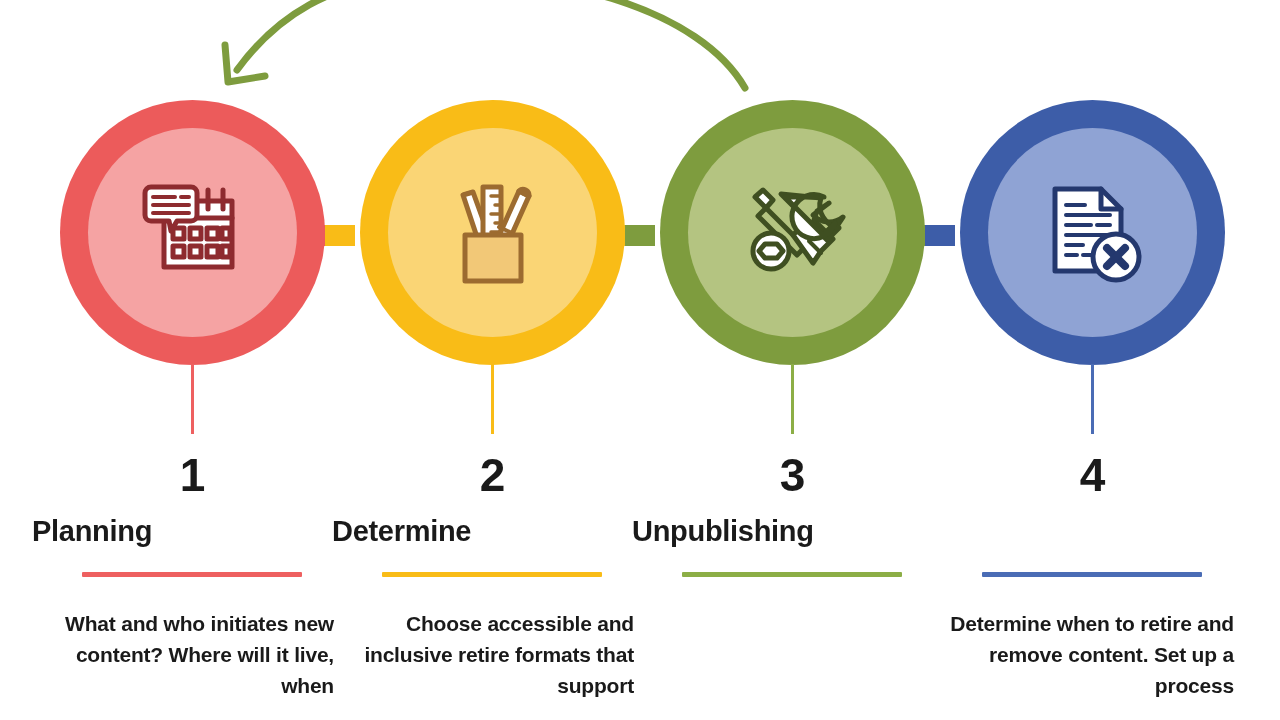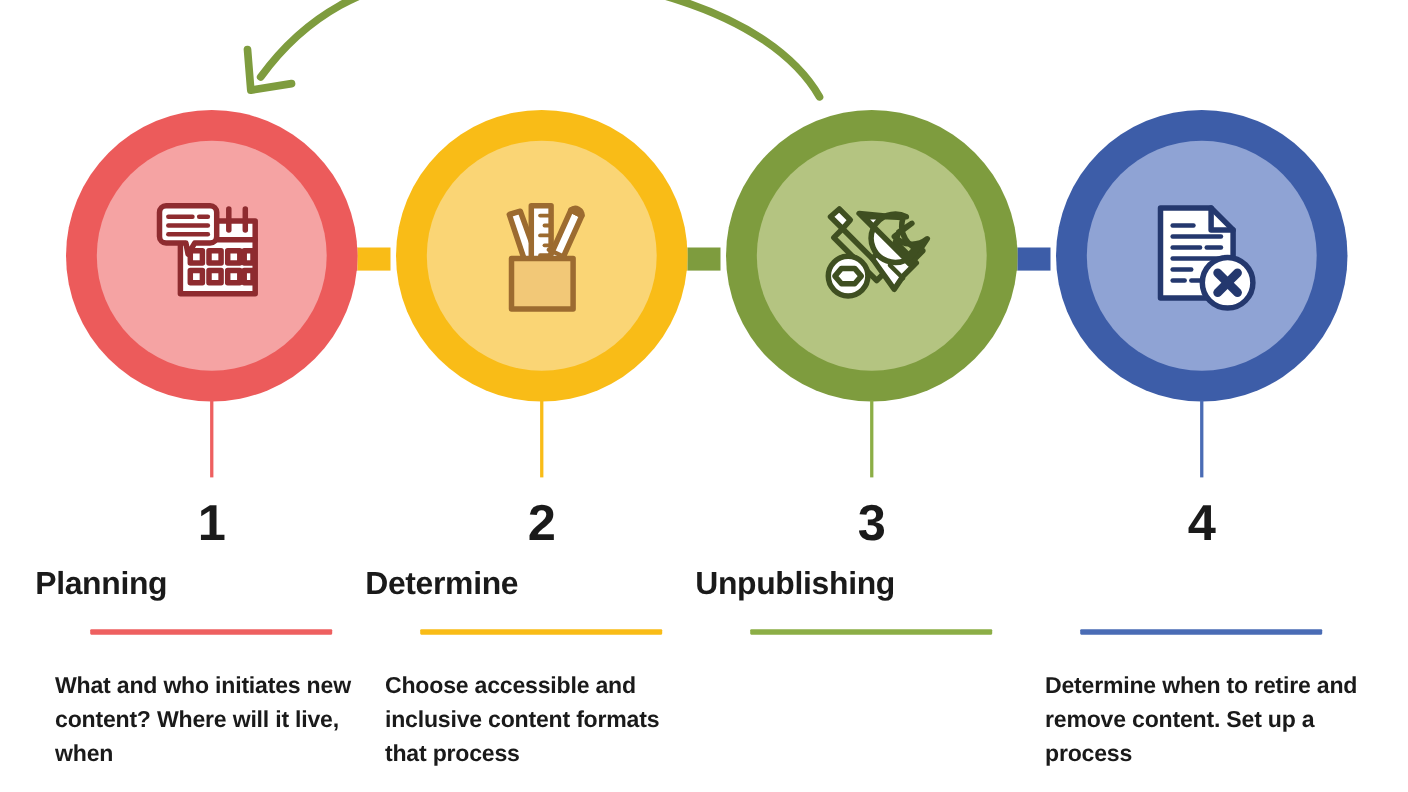--- a/index.html
+++ b/index.html
@@ -112,21 +112,21 @@
     left: 50px;
     width: 220px;
     height: 5px;
     border-radius: 1px;
   }
   .desc {
     position: absolute;
     top: 608px;
     left: 18px;
     width: 284px;
-    text-align: left;
+    text-align: right;
     font-size: 21px;
     font-weight: bold;
     color: #1a1a1a;
     line-height: 1.48;
     letter-spacing: -0.2px;
   }
 
   
   #cycle-arrow {
     position: absolute;
@@ -224,21 +224,21 @@
               <rect x="32" y="62" width="56" height="46" fill="#F2C877"></rect>
             </g>
           </svg>
         </span>
       </div>
     </div>
     <div class="stem" id="s1-stem" style="background: rgb(249, 188, 23);"></div>
     <div class="num">2</div>
     <div class="stage-title">Determine</div>
     <div class="rule" id="r1" style="background: rgb(249, 188, 23);"></div>
-    <div class="desc">Choose accessible and inclusive content formats that process</div>
+    <div class="desc">Choose accessible and inclusive retire formats that support</div>
   </div>
 
   <div class="stage stage-2">
     <div class="circle-outer" id="c2-outer" style="background: rgb(126, 156, 62);">
       <div class="circle-inner" id="c2-inner" style="background: rgb(180, 196, 129);">
         <span class="icon-wrap">
           <svg viewBox="0 0 120 120">
             <g stroke="#3F4F21" stroke-width="5" stroke-linecap="round" stroke-linejoin="round" fill="#ffffff">
 
               <path d="M 22 24 L 30 17 L 40 27 L 33 35 Z"></path>

